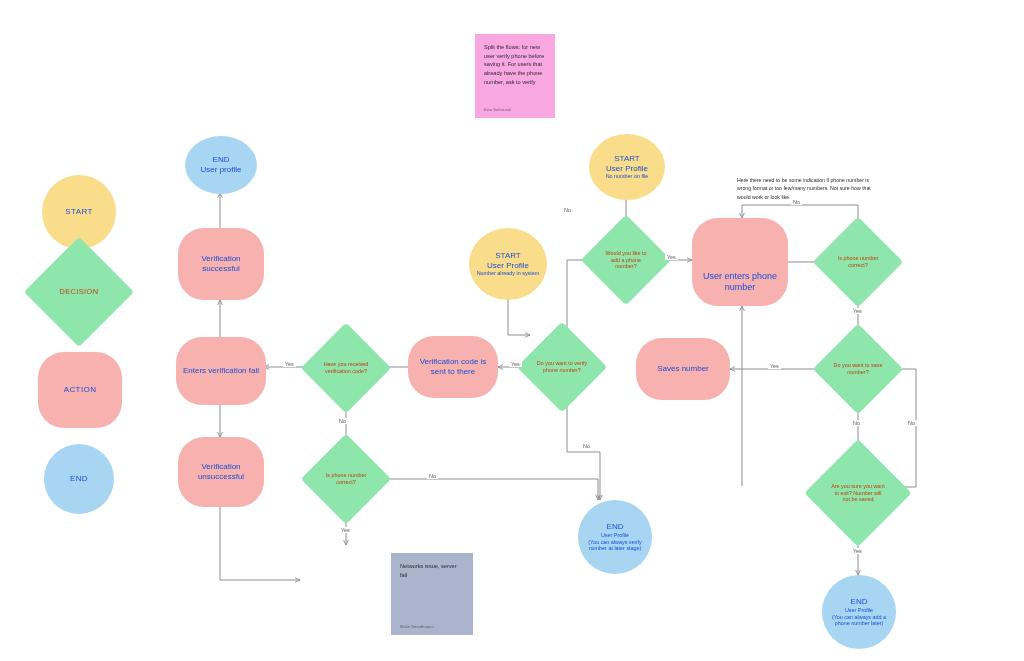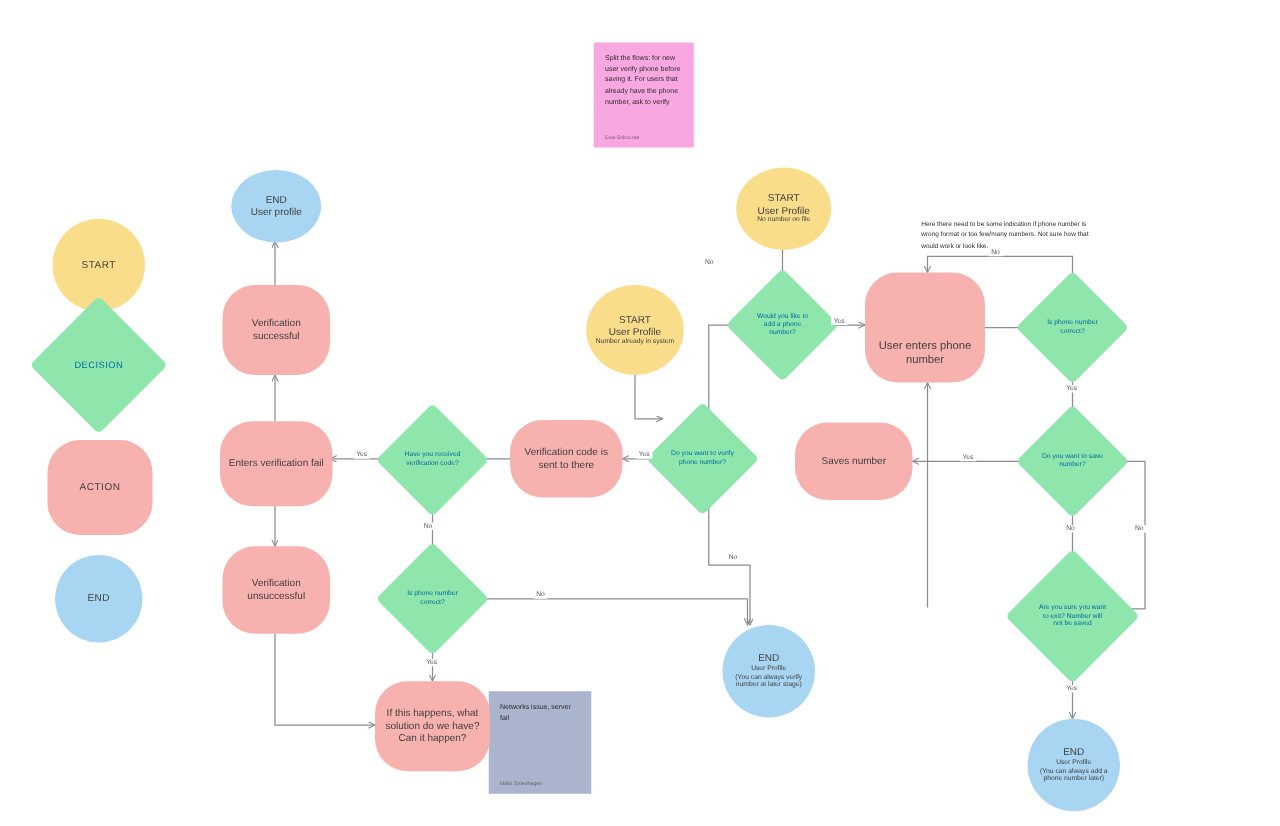--- a/index.html
+++ b/index.html
@@ -19,21 +19,21 @@
     left: 0; top: 0;
     width: 1024px;
     height: 661px;
   }
   .node {
     position: absolute;
     display: flex;
     align-items: center;
     justify-content: center;
     text-align: center;
-    color: #404040;
+    color: #1d4ed8;
     box-sizing: border-box;
   }
   .node .lbl {
     display: block;
     line-height: 1.22;
     padding: 2px;
   }
   .start {
     background: #fadd8a;
     border-radius: 50%;
@@ -57,21 +57,21 @@
     position: relative;
     z-index: 2;
     line-height: 1.25;
   }
   .diamond {
     position: absolute;
     display: flex;
     align-items: center;
     justify-content: center;
     text-align: center;
-    color: #0369a1;
+    color: #c2410c;
   }
   .note {
     position: absolute;
     box-sizing: border-box;
     padding: 9px 9px 6px 9px;
     display: flex;
     flex-direction: column;
     justify-content: space-between;
   }
   .note-pink { background: #f9a7e0; }
@@ -220,23 +220,20 @@
   <div class="diamond" style="left:314px; top:336px; width:64px; height:64px;">
     <div class="diamond-inner"></div>
     <span class="diamond-text t-dia" style="width:52px;">Have you received verification code?</span>
   </div>
 
   <div class="diamond" style="left:314px; top:447px; width:64px; height:64px;">
     <div class="diamond-inner"></div>
     <span class="diamond-text t-dia" style="width:50px;">Is phone number correct?</span>
   </div>
 
-  <div class="node action" style="left:300px; top:545px; width:92px; height:72px;">
-    <span class="lbl t-mid" style="width:84px;">If this happens, what solution do we have? Can it happen?</span>
-  </div>
 
   <div class="node start" style="left:469px; top:228px; width:78px; height:72px;">
     <span class="lbl" style="width:70px;">
       <span class="t-mid" style="display:block; font-weight:400;">START</span>
       <span class="t-mid" style="display:block;">User Profile</span>
       <span class="t-xs" style="display:block;">Number already in system</span>
     </span>
   </div>
 
   <div class="node action" style="left:408px; top:336px; width:90px; height:62px;">

